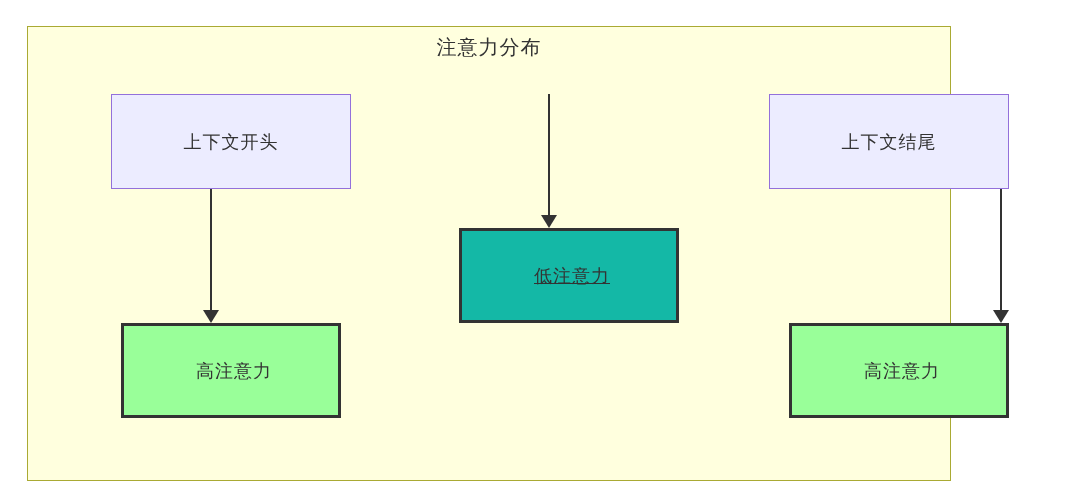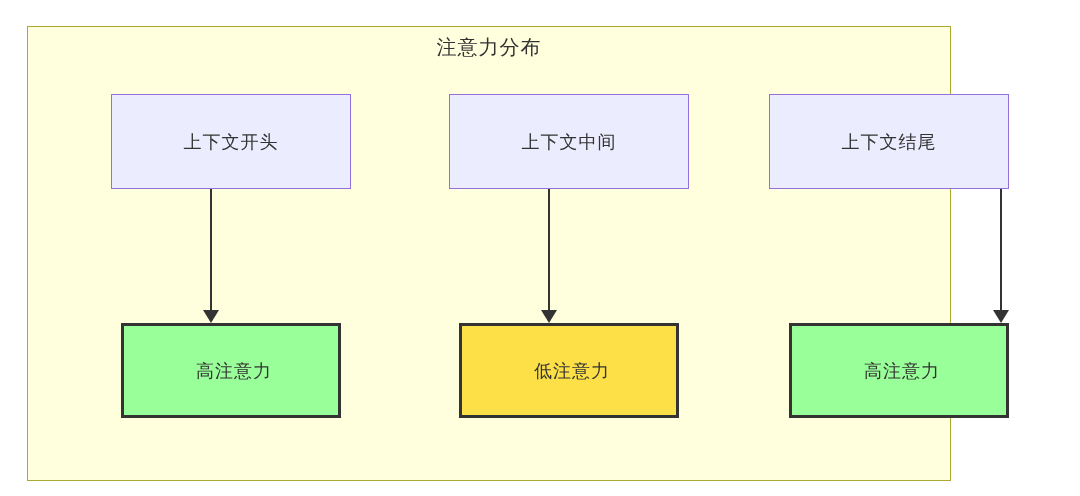--- a/index.html
+++ b/index.html
@@ -60,21 +60,21 @@
     background: #ECECFF;
     border: 1.5px solid #9370DB;
   }
   .node-result {
     width: 220px;
     height: 95px;
     border: 3px solid #333333;
     padding-left: 6px;
   }
   .level-high { background: #99FF99; }
-  .level-low  { background: #fde047; }
+  .level-low  { background: #14b8a6; text-decoration: underline; }
   .flow-arrow {
     height: 134px;
     display: flex;
     flex-direction: column;
     align-items: center;
   }
   .arrow-line {
     width: 2px;
     flex: 1 1 auto;
     background: #333333;
@@ -99,21 +99,20 @@
     <div class="flow-column col-start">
       <div class="node node-context">上下文开头</div>
       <div class="flow-arrow">
         <span class="arrow-line"></span>
         <span class="arrow-head"></span>
       </div>
       <div class="node node-result level-high">高注意力</div>
     </div>
 
     <div class="flow-column col-middle">
-      <div class="node node-context">上下文中间</div>
       <div class="flow-arrow">
         <span class="arrow-line"></span>
         <span class="arrow-head"></span>
       </div>
       <div class="node node-result level-low">低注意力</div>
     </div>
 
     <div class="flow-column col-end">
       <div class="node node-context">上下文结尾</div>
       <div class="flow-arrow">

